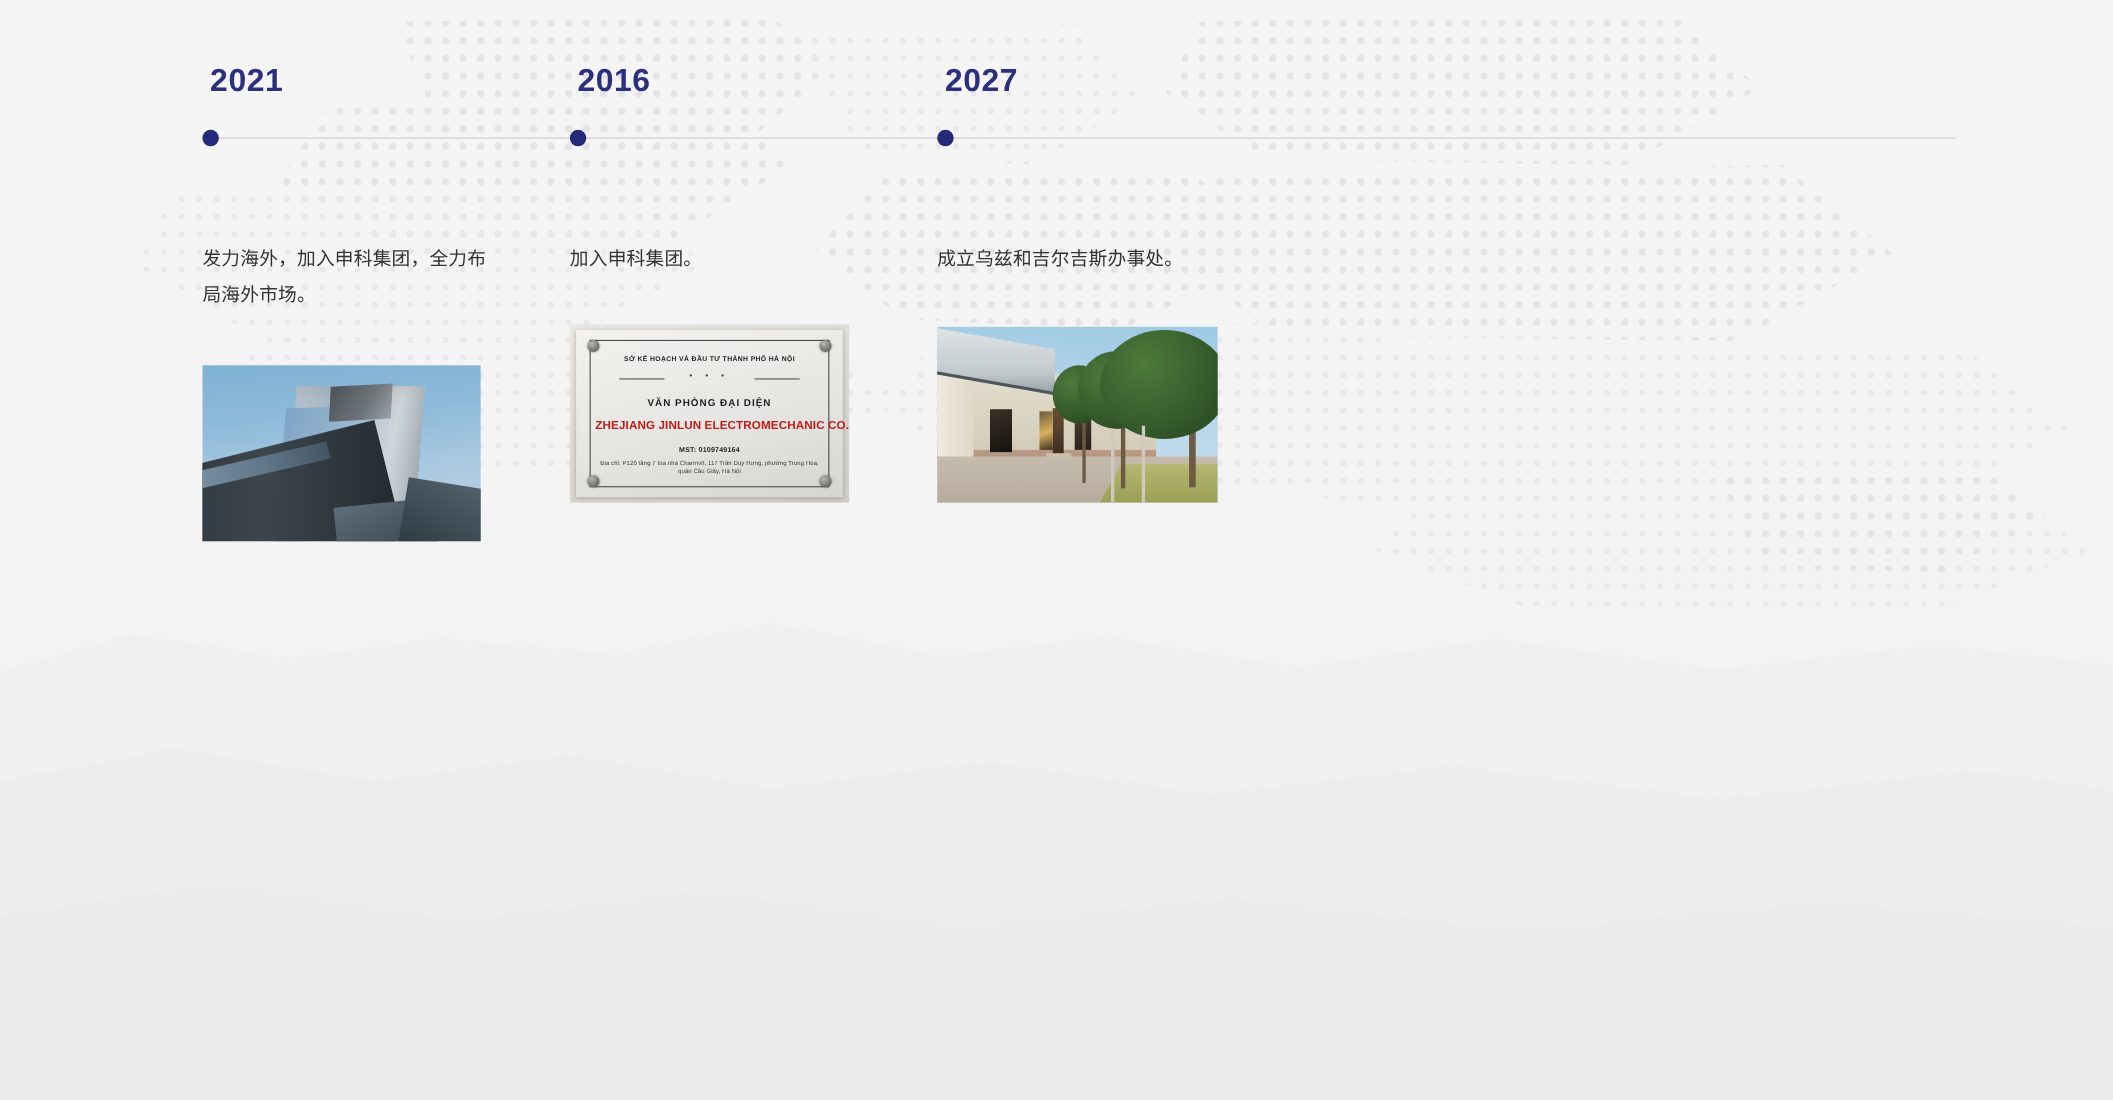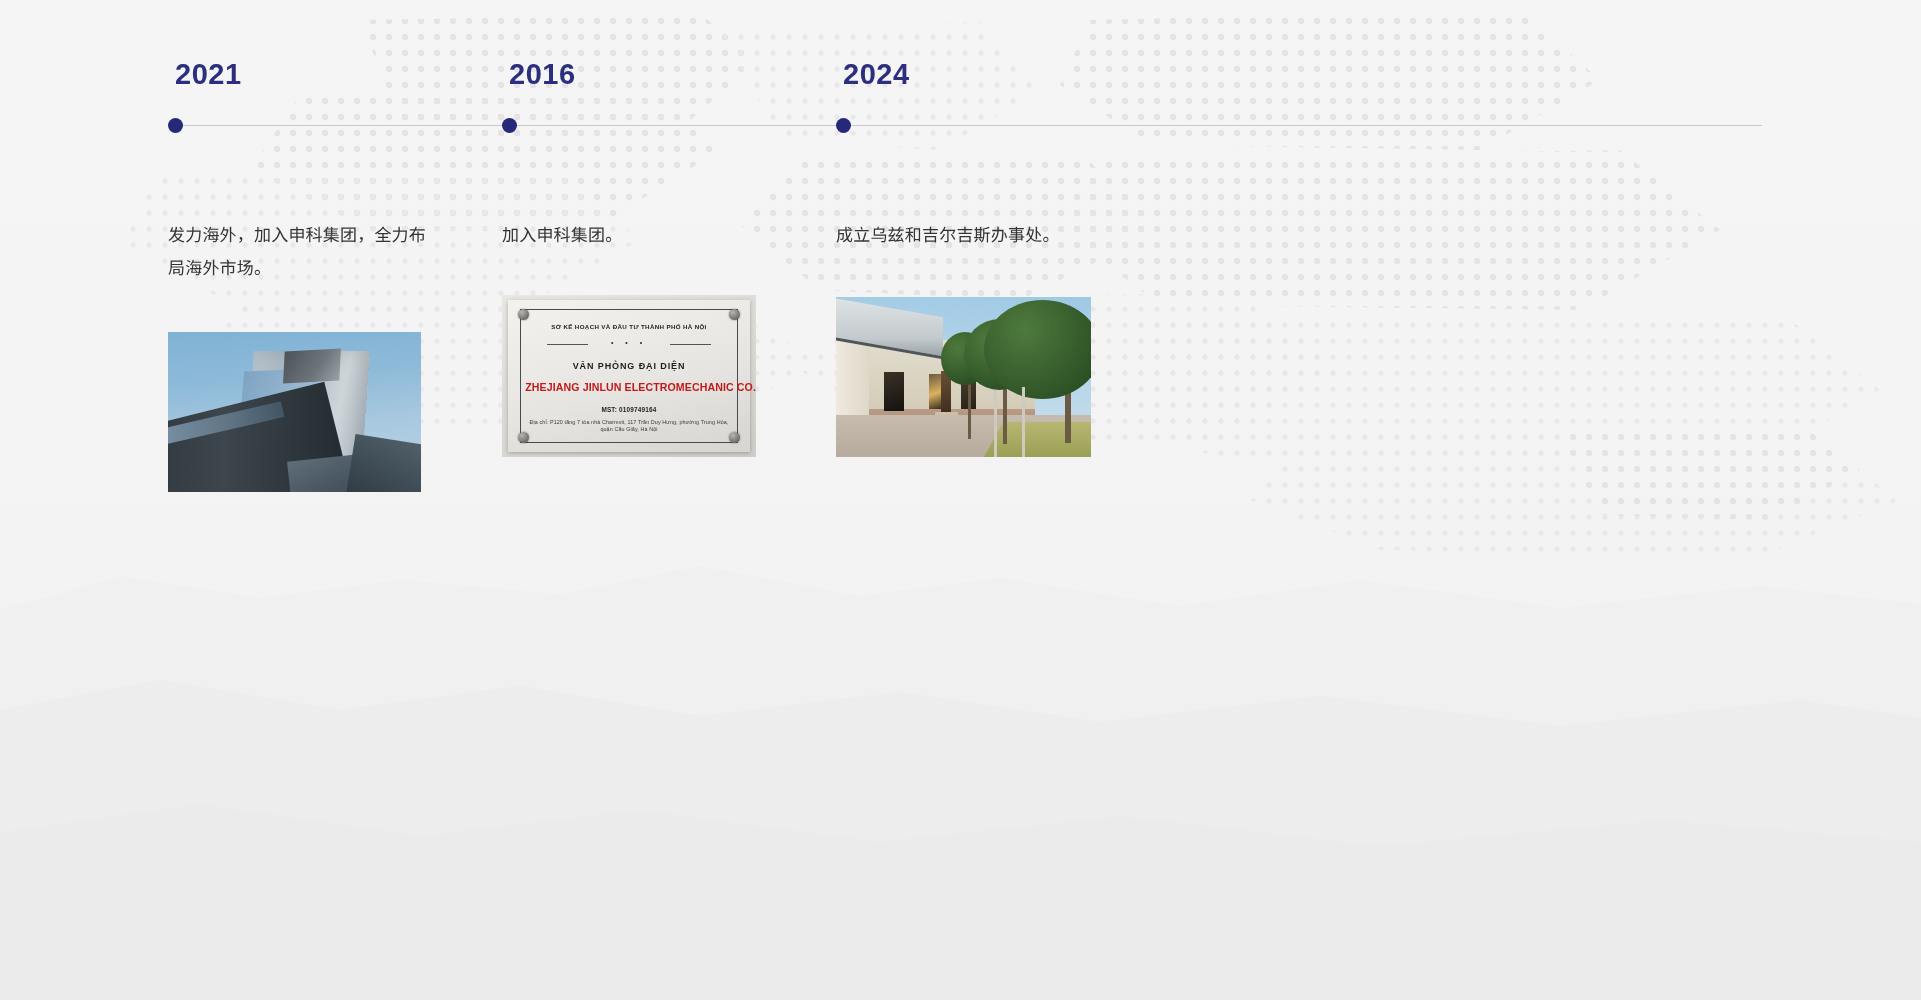--- a/index.html
+++ b/index.html
@@ -40,21 +40,21 @@
     position: absolute;
     left: 0; top: 380px;
     width: 1921px; height: 620px;
     z-index: 1;
     pointer-events: none;
   }
 
   
   .timeline-wrap {
     position: absolute;
-    left: 0; top: 0;
+    left: 16px; top: 0;
     width: 1544px;
     height: 1000px;
     z-index: 5;
   }
 
   .timeline-axis {
     position: absolute;
     left: 170px;
     top: 125px;
     width: 1592px;
@@ -380,21 +380,21 @@
         <div class="plaque-text pl-dots">• • •</div>
         <div class="plaque-text pl-line2">VĂN PHÒNG ĐẠI DIỆN</div>
         <div class="plaque-text pl-line3">ZHEJIANG JINLUN ELECTROMECHANIC CO.,LTD</div>
         <div class="plaque-text pl-line4">MST: 0109749164</div>
         <div class="plaque-text pl-line5">Địa chỉ: P120 tầng 7 tòa nhà Charmvit, 117 Trần Duy Hưng, phường Trung Hòa, quận Cầu Giấy, Hà Nội</div>
       </div>
     </div>
   </div>
 
   <div class="node" style="left:836px;">
-    <div class="node-year">2024</div>
+    <div class="node-year">2027</div>
     <div class="node-dot"></div>
     <div class="node-desc">成立乌兹和吉尔吉斯办事处。</div>
 
     <div class="node-photo" style="left:0px; top:297px; width:255px; height:160px;">
       <div class="uz-sky"></div>
       <div class="uz-building"></div>
       <div class="uz-building-skirt"></div>
       <div class="uz-wall-left"></div>
       <div class="uz-canopy"></div>
       <div class="uz-win uz-w1"></div>

